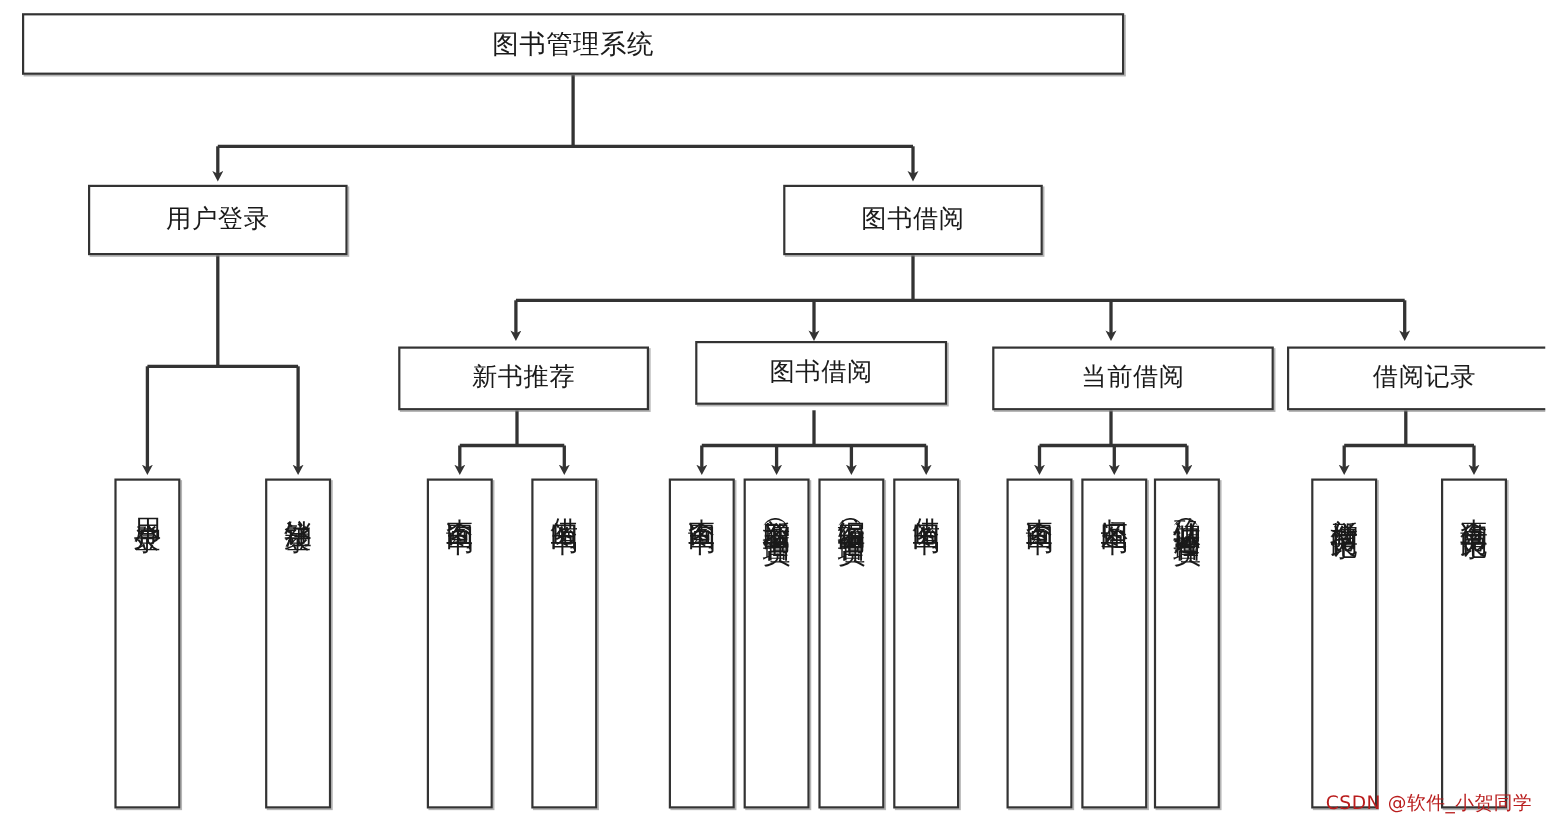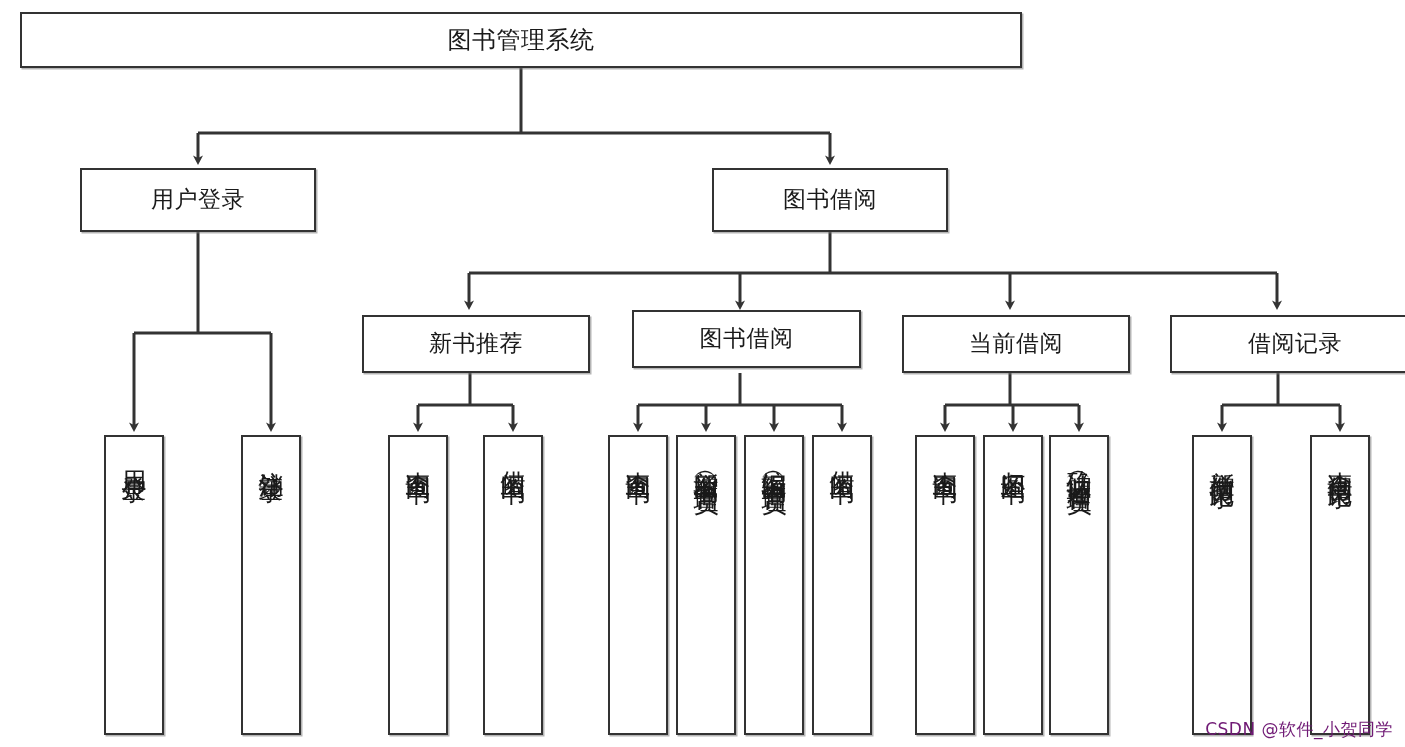--- a/index.html
+++ b/index.html
@@ -62,21 +62,21 @@
     font-size: 25px;
     line-height: 1.0;
     letter-spacing: 3px;
     white-space: nowrap;
   }
   #watermark {
     position: absolute;
     right: 12px;
     bottom: 6px;
     font-size: 17px;
-    color: #701a75;
+    color: #b91c1c;
     letter-spacing: 0.5px;
     user-select: none;
     white-space: nowrap;
   }
 </style>
 </head>
 <body>
 
 <div id="diagram-root">
 
@@ -140,21 +140,21 @@
   <div class="node horiz" style="left:712px; top:168px; width:236px; height:64px;">
     <span class="node-label">图书借阅</span>
   </div>
 
   <div class="node horiz" style="left:362px; top:315px; width:228px; height:58px;">
     <span class="node-label">新书推荐</span>
   </div>
   <div class="node horiz" style="left:632px; top:310px; width:229px; height:58px;">
     <span class="node-label">图书借阅</span>
   </div>
-  <div class="node horiz" style="left:902px; top:315px; width:228px; height:58px;">
+  <div class="node horiz" style="left:902px; top:315px; width:256px; height:58px;">
     <span class="node-label">当前借阅</span>
   </div>
   <div class="node horiz" style="left:1170px; top:315px; width:250px; height:58px;">
     <span class="node-label">借阅记录</span>
   </div>
 
   <div class="node vert" style="left:104px; top:435px; width:60px; height:300px;">
     <span class="node-label">用户登录</span>
   </div>
   <div class="node vert" style="left:241px; top:435px; width:60px; height:300px;">

